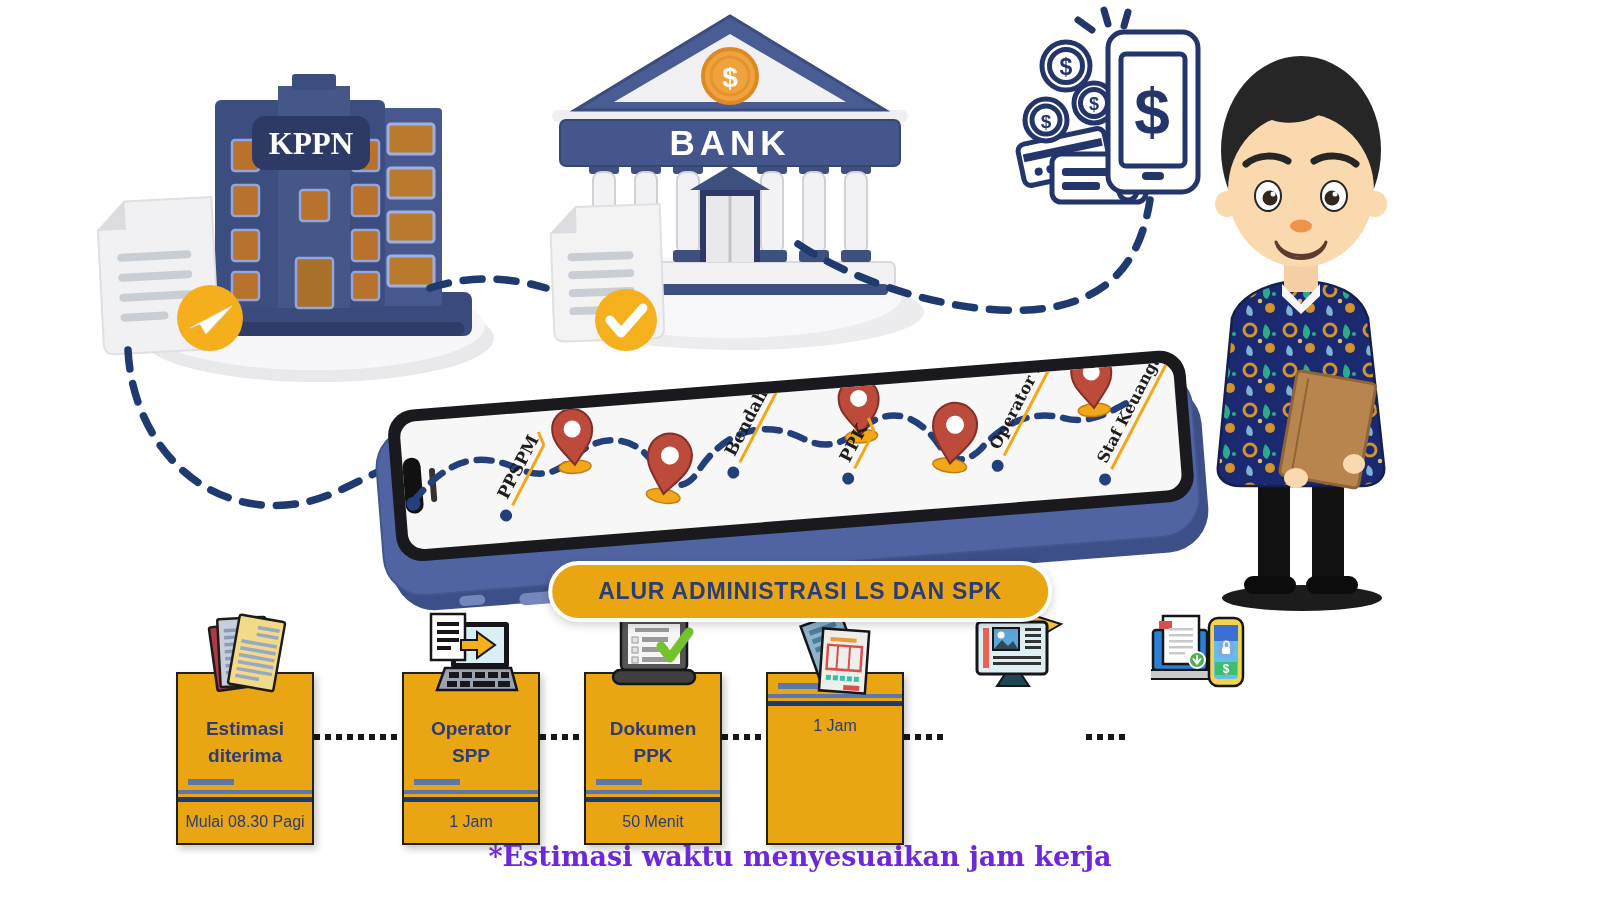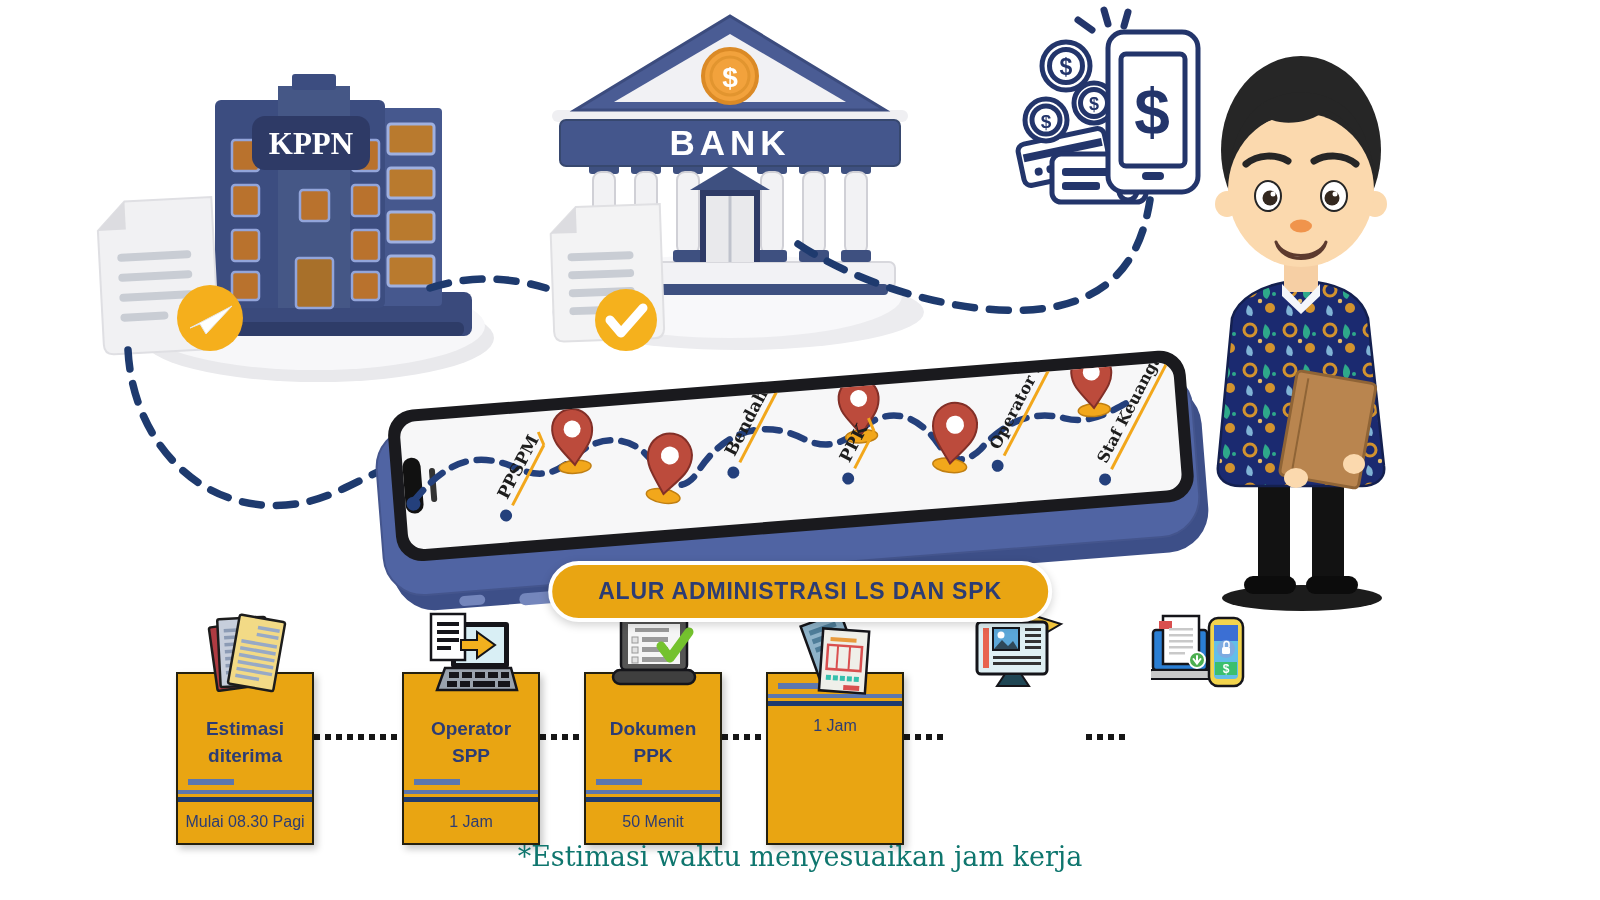--- a/index.html
+++ b/index.html
@@ -23,21 +23,21 @@
               text-align:center;padding:0 10px;}
   .bar-short{width:46px;height:6px;background:#5C77AE;margin:9px 0 0 10px;}
   .line-light{height:4px;background:#5C77AE;margin-top:5px;}
   .line-dark{height:5px;background:#1E3A6E;margin-top:3px;}
   .card-time{font-weight:400;font-size:16px;color:#2C3C74;text-align:center;margin-top:11px;}
   .dots{width:44px;height:6px;margin-top:142px;flex-shrink:0;
         background:repeating-linear-gradient(90deg,#161616 0 6px,transparent 6px 11px);}
 
   
   .footer-note{position:absolute;top:841px;width:100%;text-align:center;z-index:5;
-               font-family:"DejaVu Serif",serif;font-weight:400;font-size:27px;color:#0f766e;}
+               font-family:"DejaVu Serif",serif;font-weight:700;font-size:27px;color:#6d28d9;}
 </style>
 </head>
 <body>
 
 <div class="stage">
 
   <svg class="illustration" width="1600" height="615" viewBox="0 0 1600 615">
     <defs>
       <pattern id="batik" width="40" height="40" patternUnits="userSpaceOnUse">
         <rect width="40" height="40" fill="#1B2A70"></rect>

